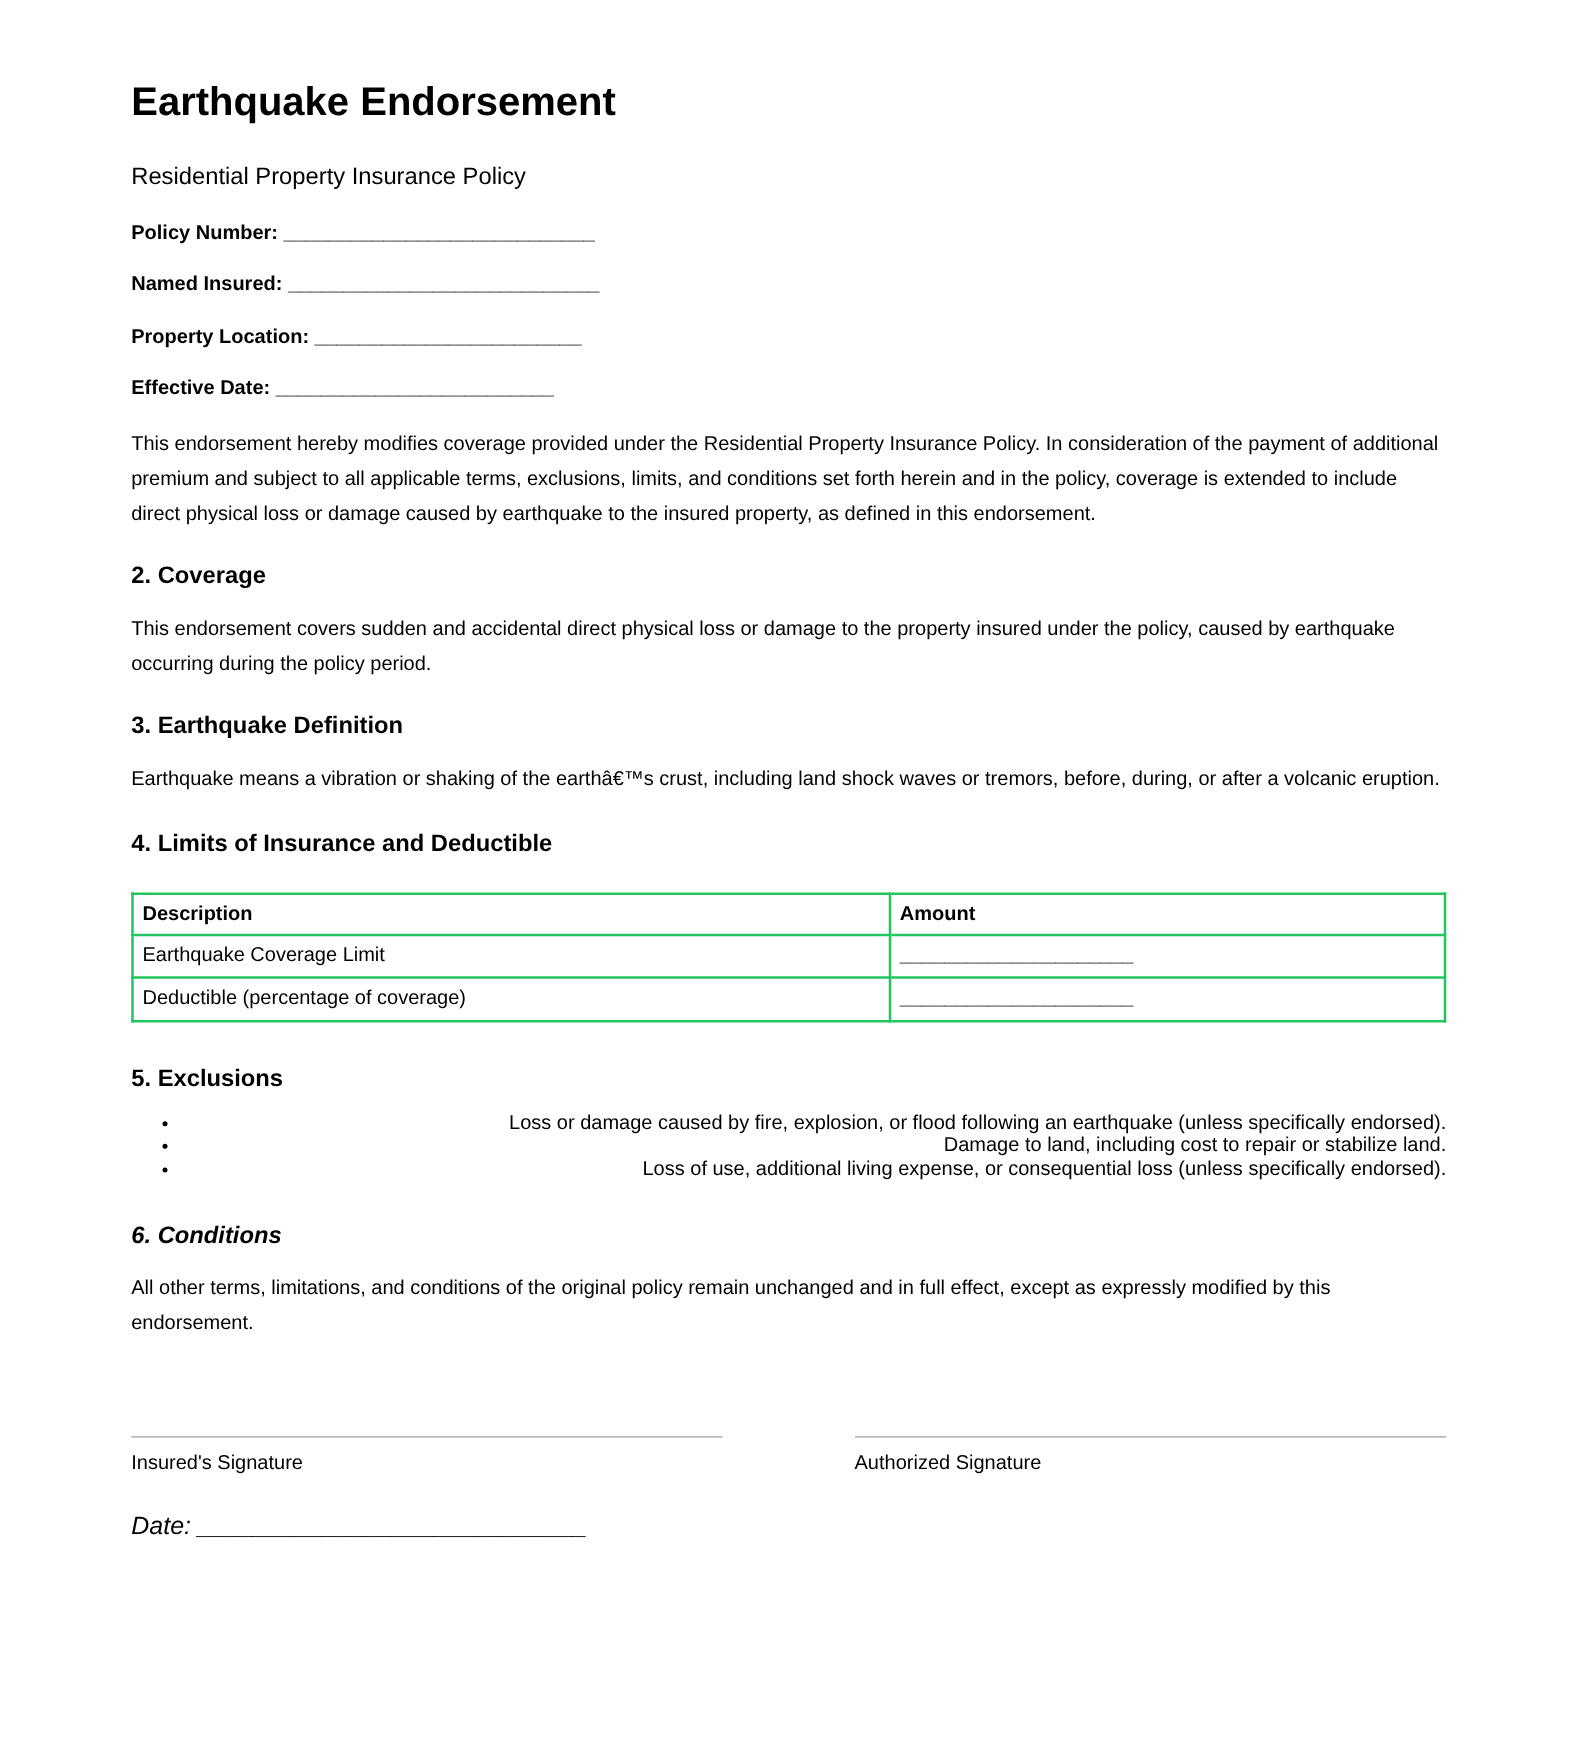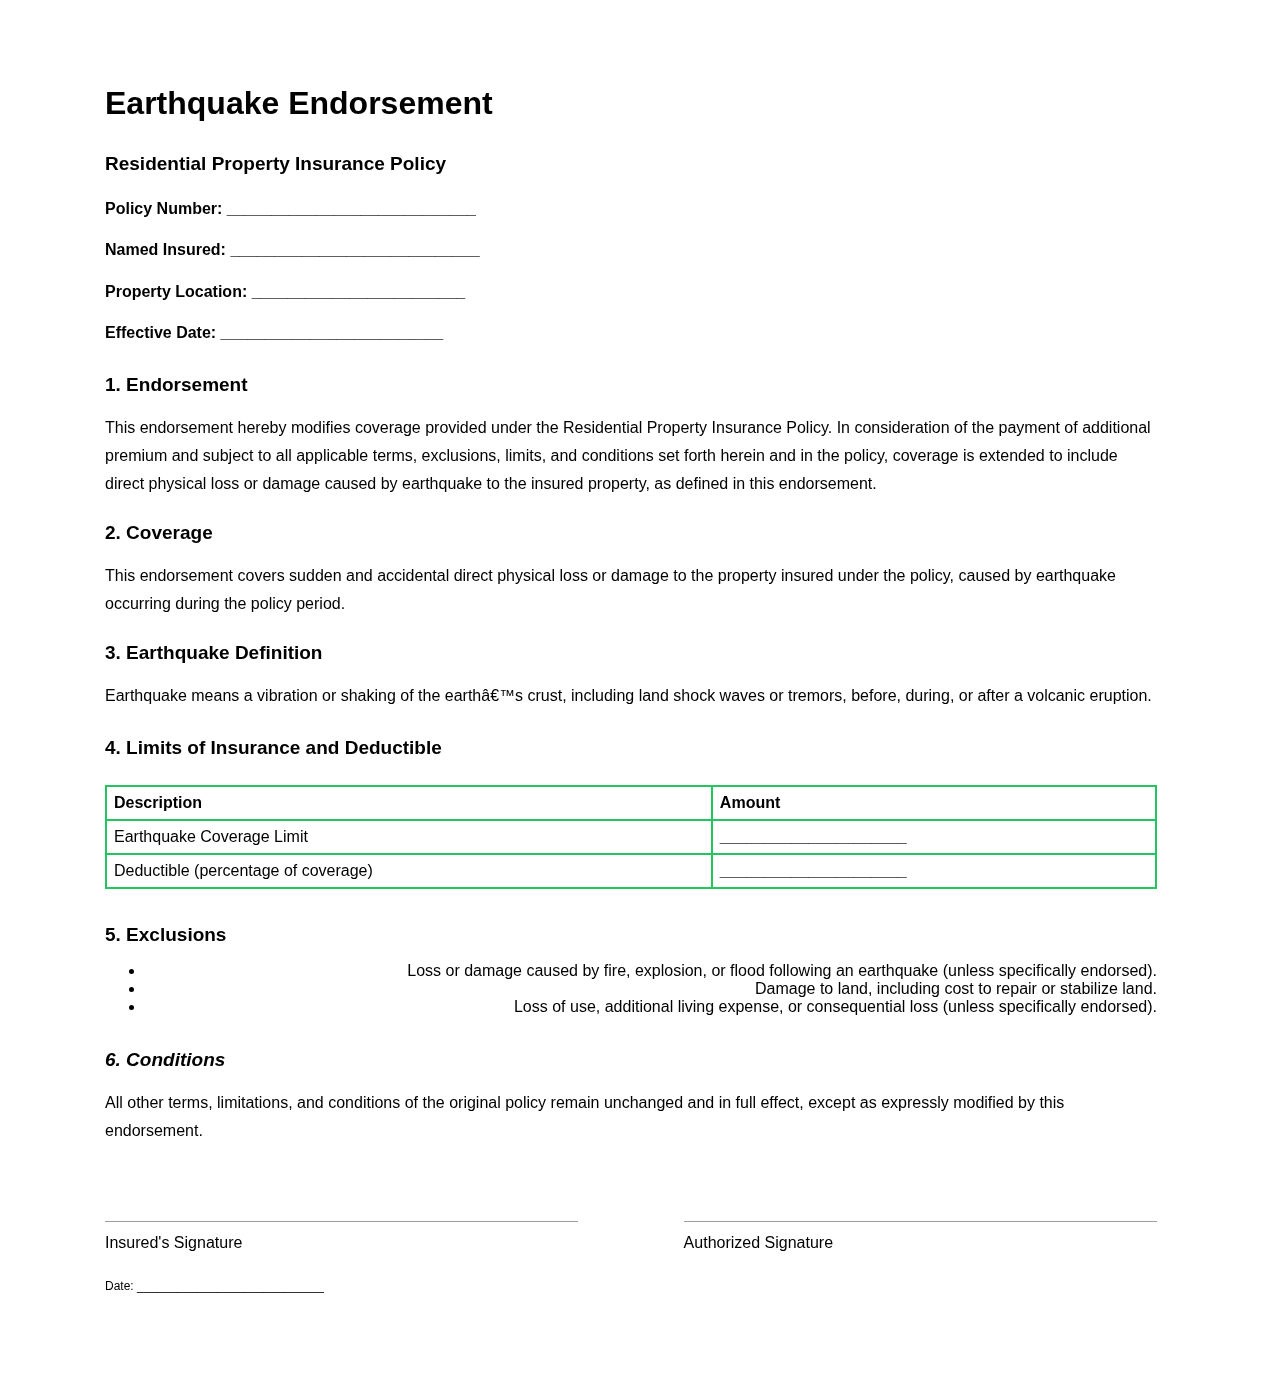--- a/index.html
+++ b/index.html
@@ -9,32 +9,32 @@
     background: #ffffff;
     color: #000000;
     font-family: "Liberation Sans", sans-serif;
   }
   body {
     width: 1263px;
     min-height: 1390px;
     overflow: hidden;
   }
   .page {
-    padding: 85px 106px 40px 105px;
+    padding: 63px 106px 40px 105px;
   }
   h1.doc-title {
     font-size: 32px;
     line-height: 1.15;
     font-weight: bold;
     margin: 0;
   }
   h2.doc-subtitle {
     font-size: 19px;
     line-height: 1.15;
-    font-weight: bold;
+    font-weight: normal;
     margin: 31px 0 16px 0;
   }
   p.field-row {
     font-size: 16px;
     font-weight: bold;
     line-height: 1.6;
     margin: 21px 0 16px 0;
   }
   p.field-row + p.field-row { margin-top: 16px; }
   .blank-line { font-weight: bold; letter-spacing: 0; white-space: nowrap; }
@@ -85,43 +85,43 @@
     margin-top: 76px;
   }
   .signature-col {
     width: 45%;
     border-top: 1px solid #9e9e9e;
     padding-top: 9px;
     font-size: 16px;
     line-height: 1.5;
   }
   p.date-row {
-    font-size: 12px;
+    font-size: 20px;
     line-height: 1.6;
     margin: 22px 0 0 0;
+    font-style: italic;
   }
 </style>
 </head>
 <body>
 
 <div class="page">
 
   <h1 class="doc-title">Earthquake Endorsement</h1>
 
   <h2 class="doc-subtitle">Residential Property Insurance Policy</h2>
 
   <p class="field-row"><span>Policy Number:</span> <span class="blank-line">____________________________</span></p>
 
   <p class="field-row"><span>Named Insured:</span> <span class="blank-line">____________________________</span></p>
 
   <p class="field-row"><span>Property Location:</span> <span class="blank-line">________________________</span></p>
 
   <p class="field-row"><span>Effective Date:</span> <span class="blank-line">_________________________</span></p>
 
-  <h2 class="section-heading sh-1">1. Endorsement</h2>
   <p class="body-text">This endorsement hereby modifies coverage provided under the Residential Property Insurance Policy. In consideration of the payment of additional premium and subject to all applicable terms, exclusions, limits, and conditions set forth herein and in the policy, coverage is extended to include direct physical loss or damage caused by earthquake to the insured property, as defined in this endorsement.</p>
 
   <h2 class="section-heading sh-2">2. Coverage</h2>
   <p class="body-text">This endorsement covers sudden and accidental direct physical loss or damage to the property insured under the policy, caused by earthquake occurring during the policy period.</p>
 
   <h2 class="section-heading sh-3">3. Earthquake Definition</h2>
   <p class="body-text">Earthquake means a vibration or shaking of the earthâ€™s crust, including land shock waves or tremors, before, during, or after a volcanic eruption.</p>
 
   <h2 class="section-heading sh-4">4. Limits of Insurance and Deductible</h2>
 

